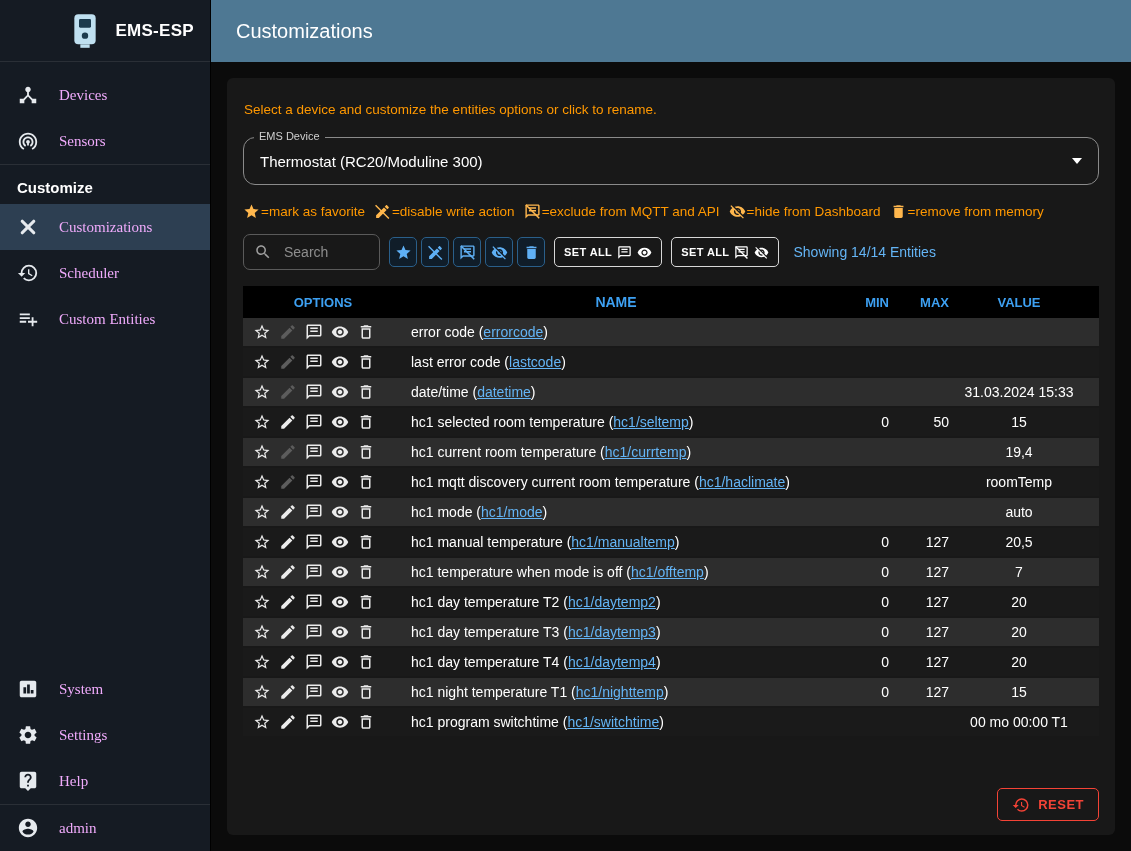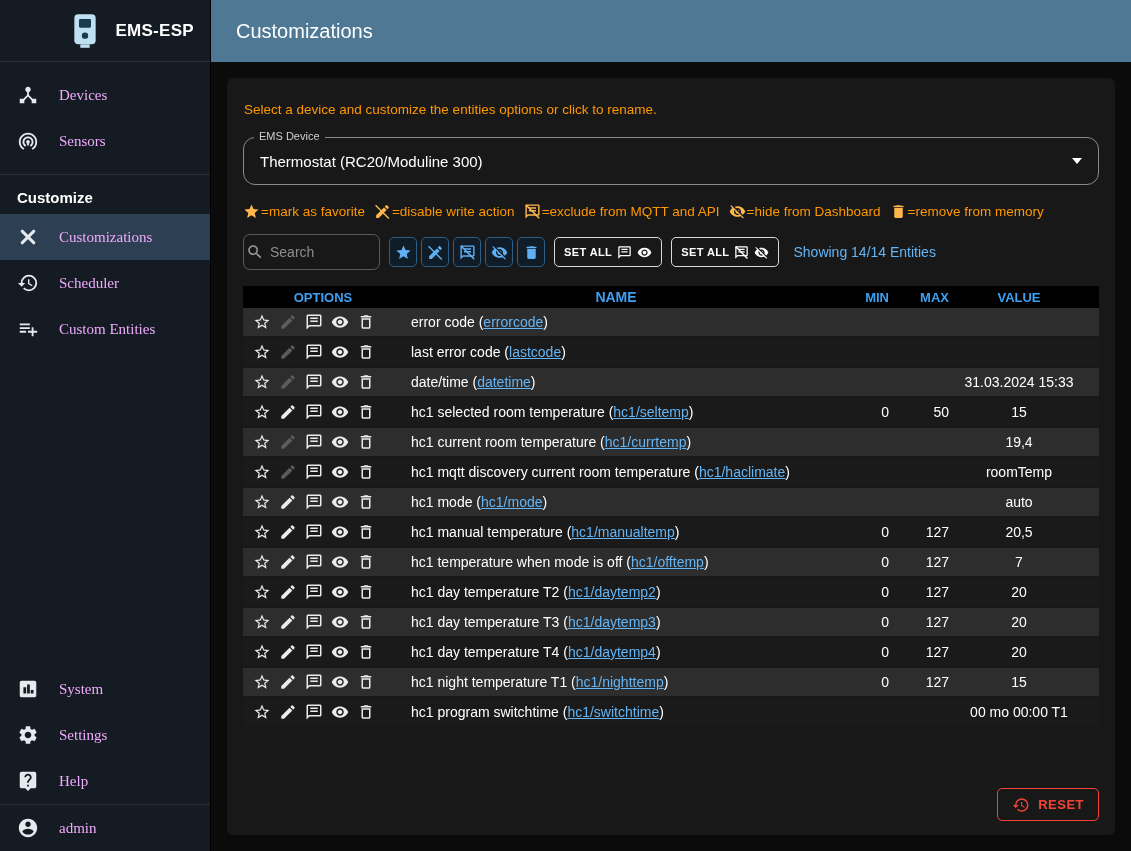--- a/index.html
+++ b/index.html
@@ -10,54 +10,54 @@
 
   
   .sidebar { width:211px; min-width:211px; background:#151b23; display:flex; flex-direction:column; border-right:1px solid #000; }
   .sb-header { height:62px; display:flex; align-items:center; gap:14px; padding:0 16px; border-bottom:1px solid rgba(255,255,255,.09); flex:none;justify-content:flex-end; }
   .sb-title { font-size:17px; font-weight:700; letter-spacing:.3px; }
   .logo { width:32px; height:36px; }
   .nav { padding-top:10px; }
   .nav-item { height:46px; display:flex; align-items:center; gap:20px; padding:0 17px; font-size:15px; color:#f0abfc; cursor:pointer;font-family:Liberation Serif, serif; }
   .nav-item .ic { width:22px; height:22px; color:#e6eaee; flex:none; }
   .nav-item.active { background:#2d3f52; }
-  .section { border-top:1px solid rgba(255,255,255,.09); margin-top:10px; padding:14px 17px 8px; font-weight:700; font-size:15px; }
+  .section { border-top:1px solid rgba(255,255,255,.09); padding:14px 17px 8px; font-weight:700; font-size:15px; }
   .sb-bottom { margin-top:auto; }
   .sb-user { border-top:1px solid rgba(255,255,255,.09); }
 
   
   .main { flex:1; display:flex; flex-direction:column; min-width:0; }
   .topbar { height:62px; background:#4e7893; display:flex; align-items:center; padding:0 25px; font-size:20px; flex:none; }
   .content { flex:1; margin:16px; background:#181818; border-radius:6px; padding:18px 16px 14px; display:flex; flex-direction:column; min-height:0; }
 
   .instruction { color:#ff9800; font-size:13.5px; margin:6px 1px 20px; }
 
   .select-box { position:relative; border:1px solid #8a8a8a; border-radius:12px; height:48px; display:flex; align-items:center; padding:0 16px; cursor:pointer; }
   .select-label { position:absolute; top:-8px; left:10px; background:#181818; padding:0 5px; font-size:11px; color:#cfcfcf; }
   .select-value { font-size:15px; }
   .caret { margin-left:auto; width:0; height:0; border-left:5px solid transparent; border-right:5px solid transparent; border-top:6px solid #fff; }
 
   .legend { display:flex; align-items:center; margin:18px 0 14px; color:#ff9800; font-size:13.5px; white-space:nowrap; }
   .legend .seg { display:flex; align-items:center; gap:1px; margin-right:9px; }
   .legend .ic { width:17px; height:17px; color:#ffb74d; }
 
   .toolbar { display:flex; align-items:center; gap:9px; }
-  .search { width:137px; height:36px; border:1px solid #5a5a5a; border-radius:7px; display:flex; align-items:center; padding:0 2px; gap:6px; flex:none; }
+  .search { width:137px; height:36px; border:1px solid #5a5a5a; border-radius:7px; display:flex; align-items:center; padding:0 10px; gap:12px; flex:none; }
   .search .ic { width:18px; height:18px; color:#9e9e9e; flex:none; }
   .search input { background:transparent; border:none; outline:none; color:#fff; width:82px; font-size:14px; font-family:inherit; }
   .search input::placeholder { color:#8d8d8d; }
   .tgl-group { display:flex; gap:4px; }
   .tgl { width:28px; height:30px; border:1px solid #2a5f8a; border-radius:5px; background:#101d29; color:#5fb0f5; display:flex; align-items:center; justify-content:center; cursor:pointer; }
   .tgl .ic { width:17px; height:17px; }
   .setall { height:30px; border:1px solid #d8d8d8; border-radius:5px; background:transparent; color:#fff; display:flex; align-items:center; gap:5px; padding:0 9px; font-size:11px; font-weight:700; letter-spacing:.4px; cursor:pointer; font-family:inherit; }
   .setall .ic { width:15px; height:15px; }
   .showing { color:#64b5f6; font-size:14px; margin-left:5px; }
 
   .table { margin-top:16px; }
-  .thead { display:flex; background:#000; height:22px; align-items:center; color:#3da0f2; font-weight:700; font-size:13px; }
+  .thead { display:flex; background:#000; height:32px; align-items:center; color:#3da0f2; font-weight:700; font-size:13px; }
   .trow { display:flex; height:30px; align-items:center; border-bottom:2px solid #181818; }
   .tbody .trow:nth-child(odd) { background:#2d2d2d; }
   .tbody .trow:nth-child(even) { background:#1a1a1a; }
   .col-opt { width:160px; display:flex; align-items:center; padding-left:6px; flex:none; }
   .thead .col-opt { justify-content:center; padding-left:0; }
   .col-name { flex:1; font-size:14px; padding-left:8px; white-space:nowrap; overflow:hidden; min-width:0; }
   .thead .col-name { text-align:center; padding-left:0; }
   .col-min, .col-max { width:60px; text-align:right; font-size:14px; flex:none; }
   .col-value { width:150px; text-align:center; font-size:14px; padding-right:10px; flex:none; }
   .thead .col-min, .thead .col-max, .thead .col-value { font-size:13px; }

